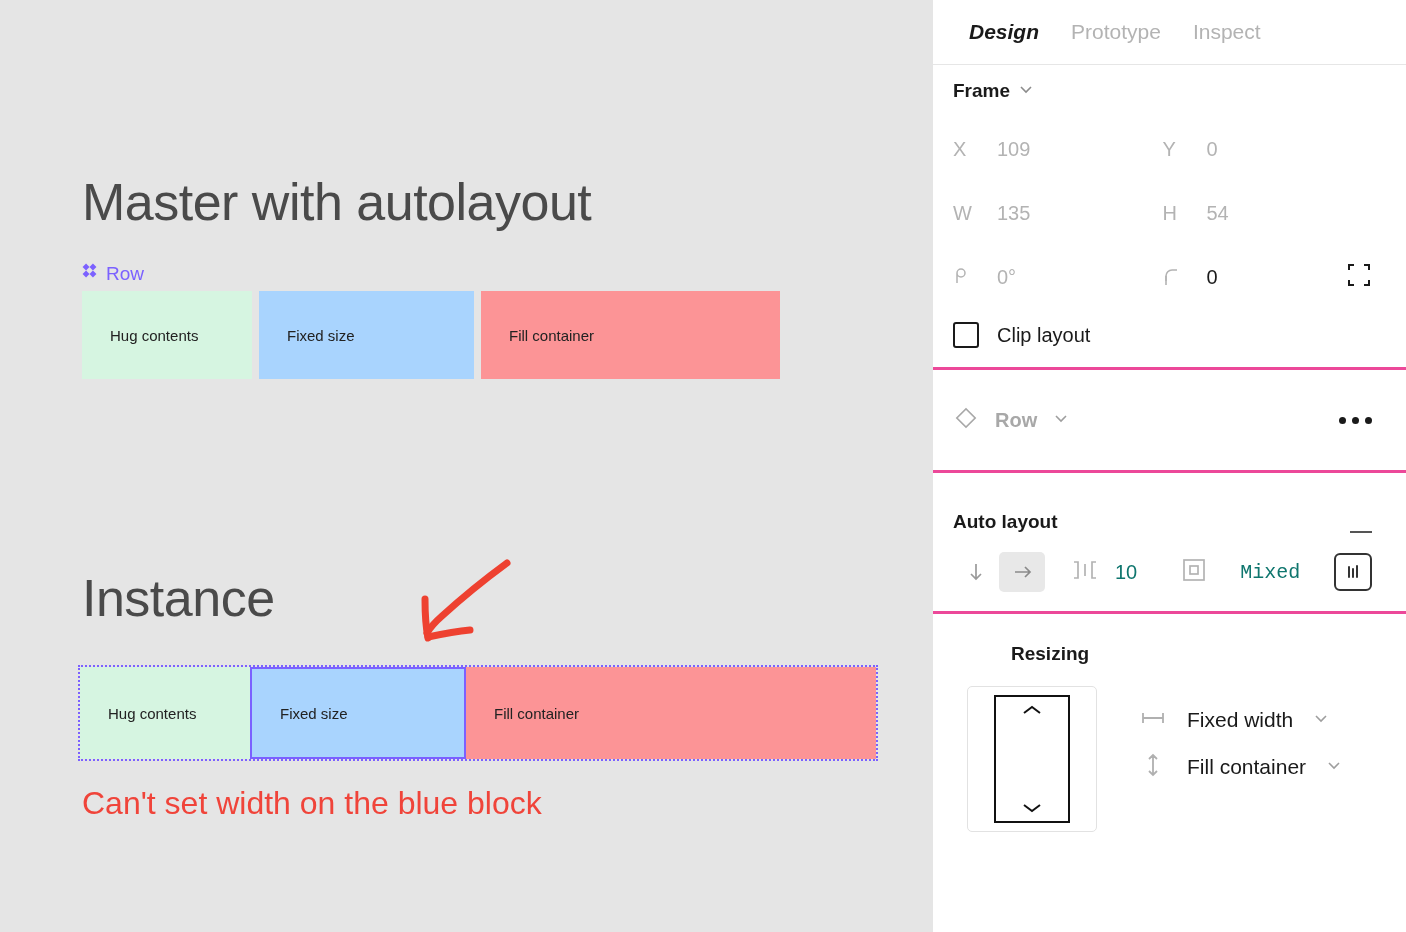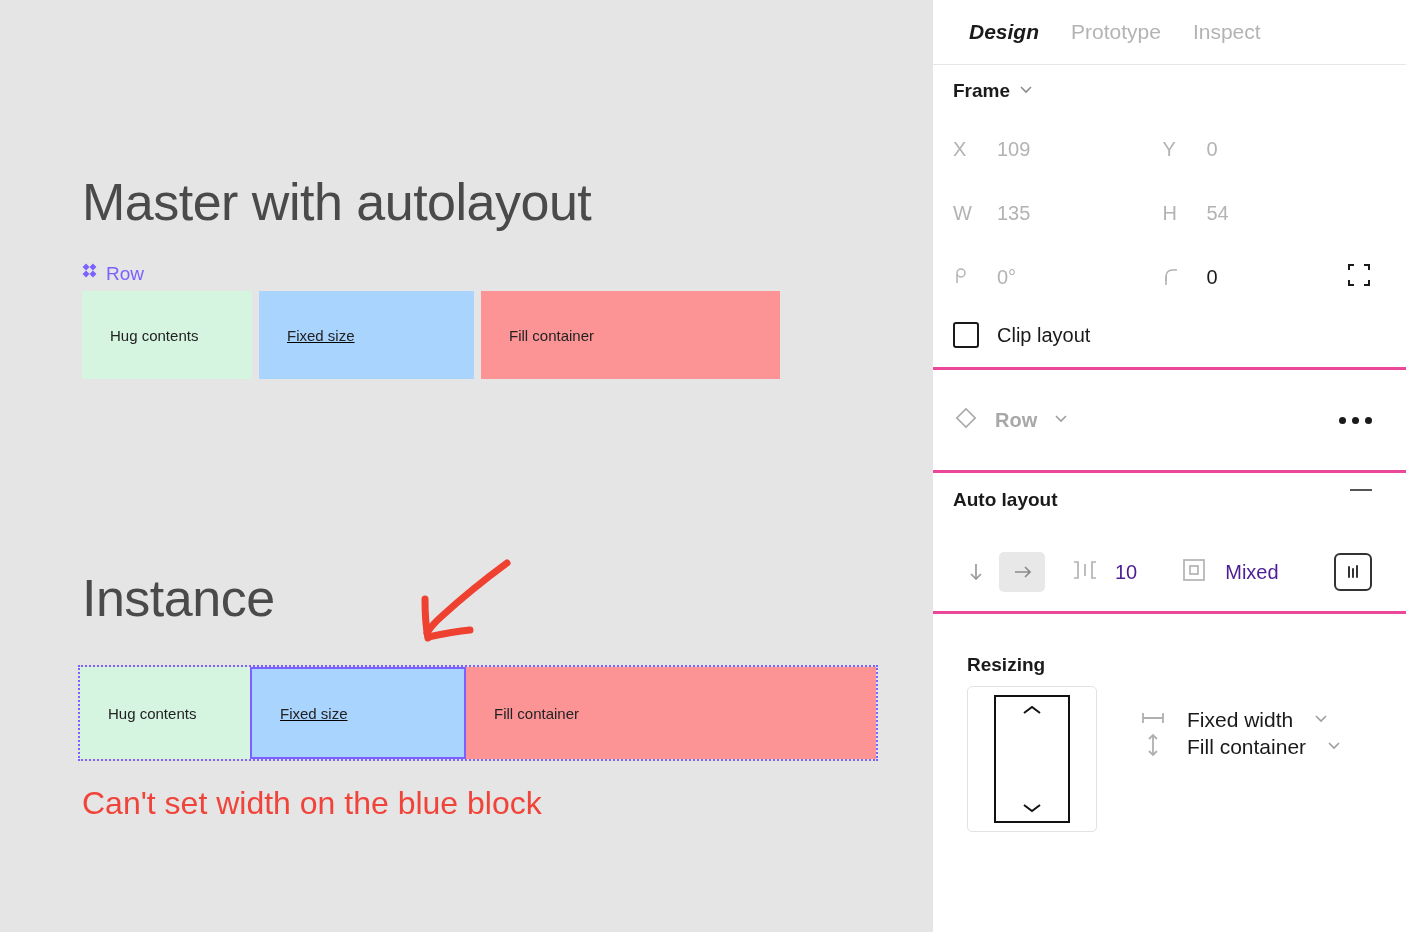--- a/index.html
+++ b/index.html
@@ -60,21 +60,21 @@
     align-items: center;
     position: relative;
   }
   .blk-label {
     font-size: 15px;
     color: #222;
     padding-left: 28px;
     white-space: nowrap;
   }
   .blk-hug { background: #d6f5e1; width: 170px; }
-  .blk-fixed { background: #a9d4fe; width: 215px; text-decoration: underline; }
+  .blk-fixed { background: #a9d4fe; width: 215px; }
   .blk-fill { background: #fc9496; flex: 1 1 auto; }
 
   
   .instance-row {
     position: absolute;
     left: 80px;
     top: 667px;
     width: 796px;
     height: 92px;
     display: flex;
@@ -201,21 +201,21 @@
   }
   .dots i {
     width: 7px; height: 7px;
     border-radius: 50%;
     background: #1a1a1a;
     display: block;
   }
 
   .al-head {
     display: flex;
-    align-items: flex-start;
+    align-items: flex-end;
     height: 60px;
     padding-top: 16px;
   }
   .al-head .t { font-size: 19px; font-weight: bold; color: #1a1a1a; }
   .minus {
     margin-left: auto;
     width: 22px; height: 2px;
     background: #555;
   }
 
@@ -225,48 +225,48 @@
     height: 78px;
     gap: 0;
   }
   .dir-btn {
     width: 46px; height: 40px;
     display: flex; align-items: center; justify-content: center;
     border-radius: 5px;
   }
   .dir-btn.sel { background: #e8e8e8; }
   .gapwrap { display: flex; align-items: center; gap: 16px; margin-left: 26px; }
-  .num { font-size: 20px; color: #4c1d95; white-space: nowrap; }
-  .padwrap { display: flex; align-items: center; gap: 18px; margin-left: 44px; }
+  .num { font-size: 20px; color: #0f766e; white-space: nowrap; }
+  .padwrap { display: flex; align-items: center; gap: 33px; margin-left: 44px; font-family: Liberation Mono, monospace; }
   .alignbox {
     margin-left: auto;
     width: 38px; height: 38px;
     border: 2px solid #333;
     border-radius: 6px;
     display: flex; align-items: center; justify-content: center;
   }
 
-  .rsz-head { height: 62px; display: flex; align-items: flex-end; padding-top: 18px; }
+  .rsz-head { height: 62px; display: flex; align-items: center; padding-top: 18px; margin-left: 44px; }
   .rsz-head .t { font-size: 19px; font-weight: bold; color: #1a1a1a; }
 
   .rsz-body { display: flex; align-items: flex-start; gap: 42px; padding-top: 10px; }
   .rsz-preview {
     width: 130px; height: 146px;
     border: 1px solid #e2e2e2;
     border-radius: 5px;
     display: flex; align-items: center; justify-content: center;
   }
   .rsz-inner {
     width: 76px; height: 128px;
     border: 2px solid #111;
     display: flex; flex-direction: column;
     align-items: center; justify-content: space-between;
     padding: 7px 0;
   }
-  .rsz-opts { display: flex; flex-direction: column; padding-top: 22px; }
+  .rsz-opts { display: flex; flex-direction: column; gap: 20px; padding-top: 22px; }
   .rsz-opt { display: flex; align-items: center; gap: 20px; }
   .rsz-opt .txt { font-size: 21px; color: #1a1a1a; white-space: nowrap; }
 </style>
 </head>
 <body>
 
 <div id="root">
 
   <div class="canvas">
 

